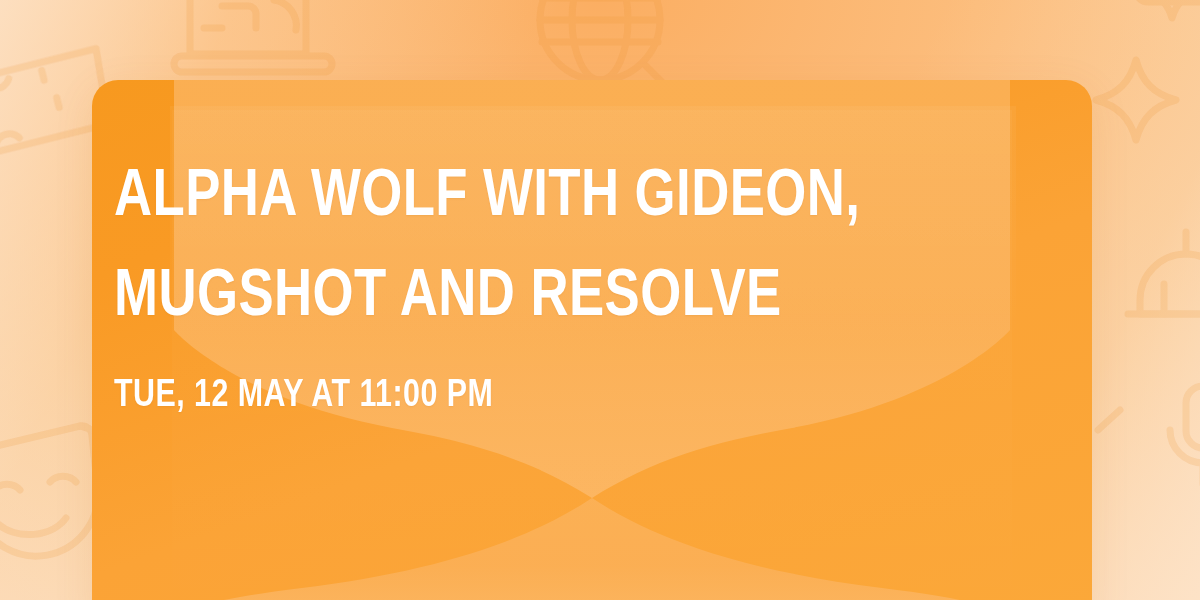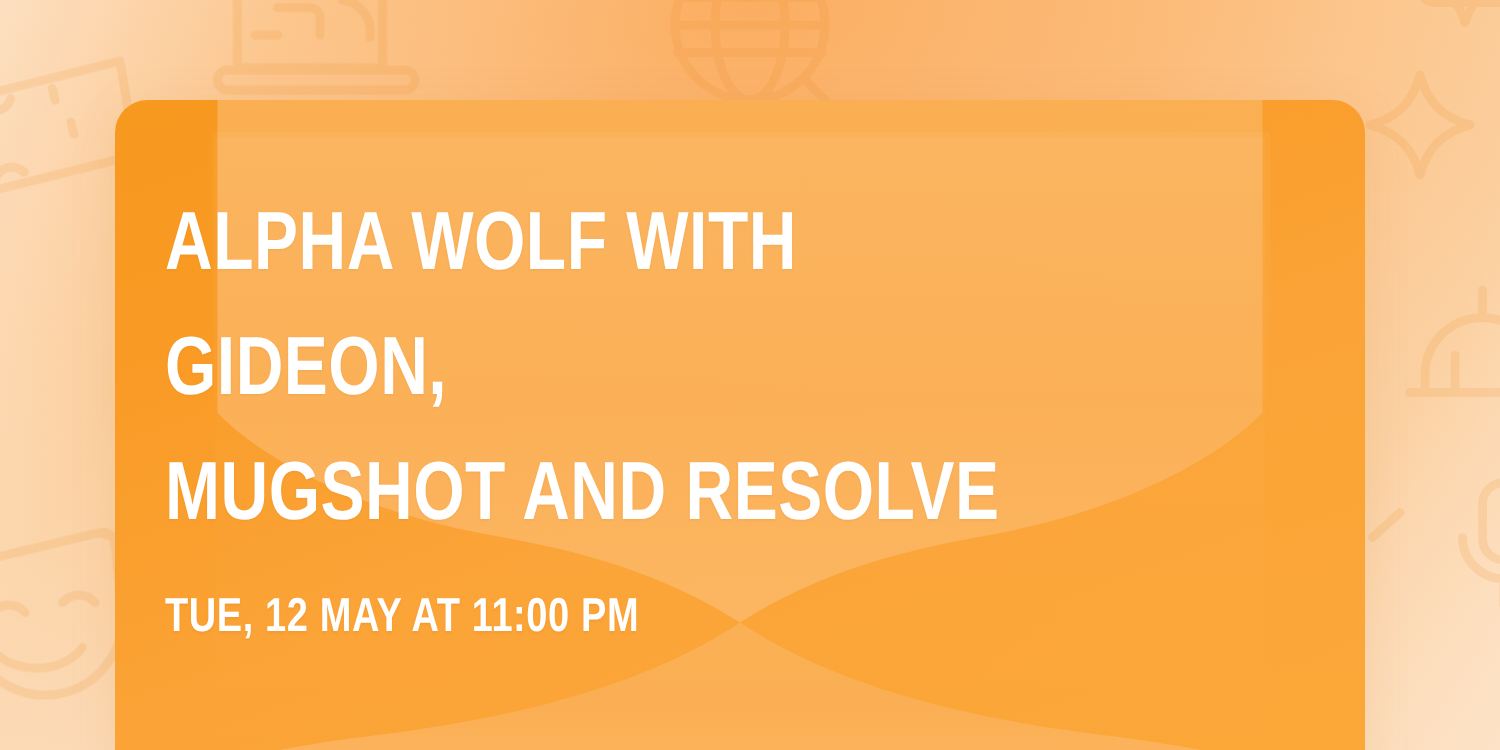--- a/index.html
+++ b/index.html
@@ -78,21 +78,21 @@
     top:30px;
     width:840px;
     height:510px;
     background:linear-gradient(180deg, rgba(255,255,255,0.035) 0%, rgba(255,255,255,0.015) 60%, rgba(255,255,255,0) 100%);
     pointer-events:none;
   }
 
   
   .card-content {
     position:absolute;
-    left:40px;
+    left:22px;
     top:62px;
     right:40px;
   }
 
   .event-title {
     color:#FFFFFF;
     font-family:"Liberation Sans Narrow","Liberation Sans", sans-serif;
     font-weight:bold;
     font-size:66px;
     line-height:100px;

